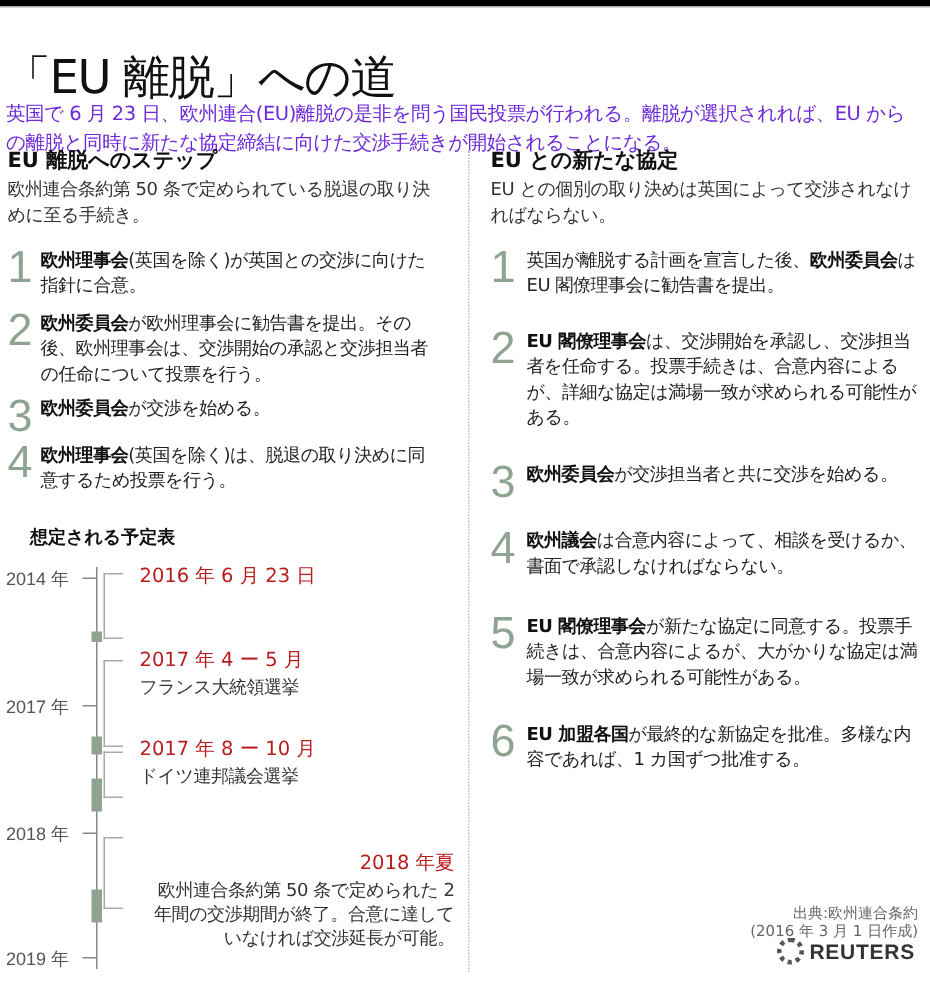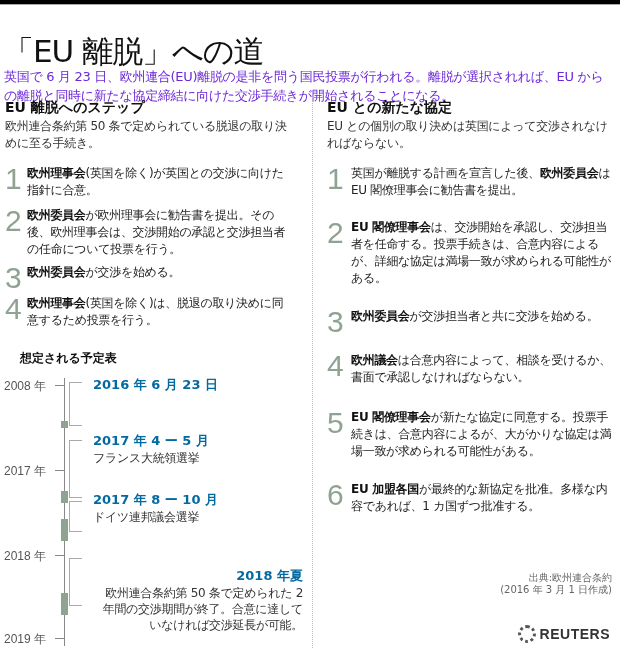--- a/index.html
+++ b/index.html
@@ -20,23 +20,23 @@
   .step-text { position:absolute; left:22px; right:0; top:0; font-size:12px; line-height:17px; color:#222; letter-spacing:-0.3px; }
   .col-right .step-text { left:24px; }
   .step-text b { font-weight:bold; color:#111; }
   .sched-head { position:absolute; left:20px; top:350px; font-size:12px; font-weight:bold; color:#111; }
   .tl-axis { position:absolute; left:64px; top:378px; width:1px; height:268px; background:#888; }
   .year { position:absolute; left:4px; font-size:12px; color:#555; font-family:"Liberation Sans", sans-serif; }
   .year-tick { position:absolute; left:55px; width:9px; height:1px; background:#888; }
   .bar-mark { position:absolute; left:61px; width:7px; background:#8fa393; }
   .bracket { position:absolute; left:69px; border-left:1px solid #aaa; border-top:1px solid #aaa; border-bottom:1px solid #aaa; width:12px; border-right:none; }
   .ev { position:absolute; left:93px; width:210px; }
-  .ev-date { font-size:13px; font-weight:bold; color:#0369a1; line-height:18px; }
+  .ev-date { font-size:13px; font-weight:normal; color:#b91c1c; line-height:18px; }
   .ev-desc { font-size:12px; line-height:16px; color:#333; letter-spacing:-0.3px; }
-  .source { position:absolute; right:8px; top:572px; text-align:right; font-size:10px; line-height:12px; color:#666; }
+  .source { position:absolute; right:8px; top:604px; text-align:right; font-size:10px; line-height:12px; color:#666; }
   .logo { position:absolute; right:10px; top:625px; display:flex; align-items:center; gap:4px; }
   .logo-icon { width:18px; height:18px; border-radius:50%; border:3px dotted #555; box-sizing:border-box; }
   .logo-text { font-size:14px; font-weight:bold; color:#333; letter-spacing:0.5px; font-family:"Liberation Sans", sans-serif; }
 </style>
 </head>
 <body>
 
 <div class="topbar"></div>
 <div class="topbar-line"></div>
 
@@ -63,21 +63,21 @@
   </div>
   <div class="step" style="top:198px;">
     <span class="step-num">4</span>
     <div class="step-text"><b>欧州理事会</b><span>(英国を除く)は、脱退の取り決めに同意するため投票を行う。</span></div>
   </div>
 </div>
 
 <div class="sched-head">想定される予定表</div>
 <div class="tl-axis"></div>
 
-<span class="year" style="top:378px;">2008 年</span>
+<span class="year" style="top:378px;">2014 年</span>
 <div class="year-tick" style="top:385px;"></div>
 <span class="year" style="top:463px;">2017 年</span>
 <div class="year-tick" style="top:470px;"></div>
 <span class="year" style="top:548px;">2018 年</span>
 <div class="year-tick" style="top:555px;"></div>
 <span class="year" style="top:631px;">2019 年</span>
 <div class="year-tick" style="top:638px;"></div>
 
 <div class="bar-mark" style="top:421px; height:7px;"></div>
 <div class="bar-mark" style="top:491px; height:12px;"></div>

